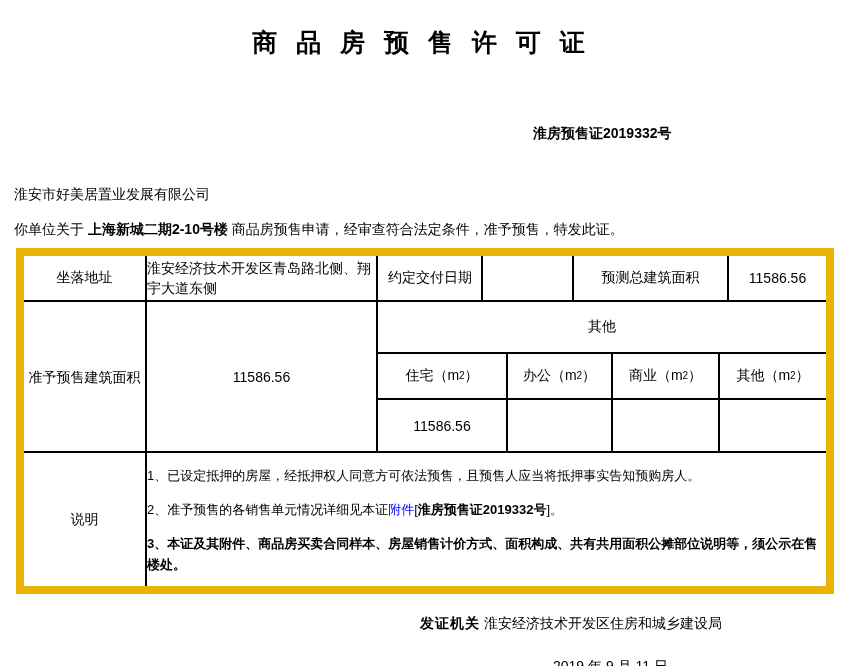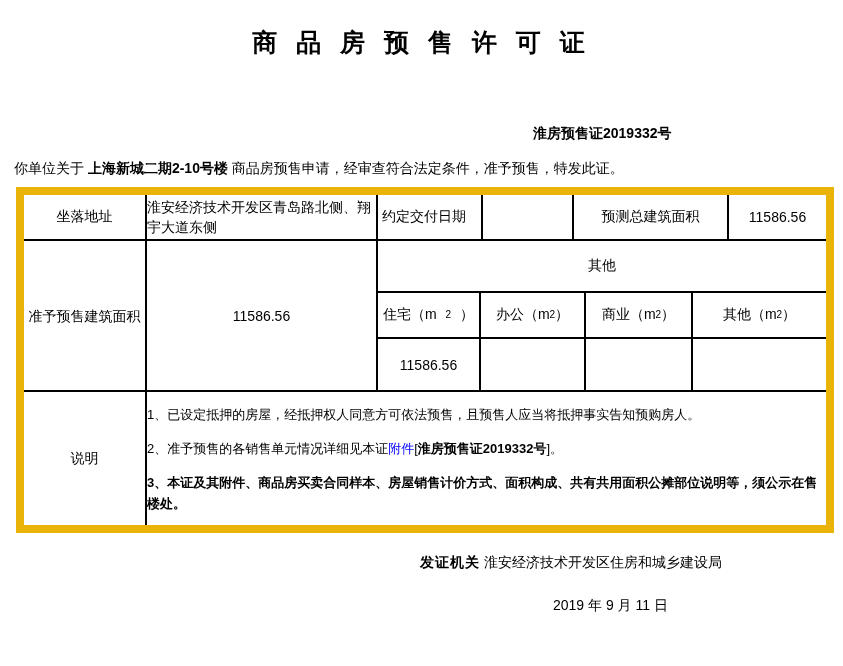--- a/index.html
+++ b/index.html
@@ -37,23 +37,23 @@
   .center { text-align: center; }
   .wraplabel { padding: 0 12px; line-height: 20px; }
   .addr { text-align: left; padding: 2px 3px; line-height: 20px; }
 
   .r1grid { display: flex; height: 44px; align-items: stretch; }
   .midgrid { display: flex; flex-direction: column; height: 149px; }
   .cell { display: flex; align-items: center; justify-content: center; }
   .bl { border-left: 2px solid #000000; }
   .bb { border-bottom: 2px solid #000000; }
   .w103 { width: 103px; } .w91 { width: 91px; } .w155 { width: 155px; }
-  .w112 { width: 101px; gap: 9px; } .w105 { width: 105px; } .w107 { width: 107px; }
+  .w112 { width: 128px; } .w105 { width: 105px; } .w107 { width: 107px; }
   .grow { flex: 1; }
-  .leftpad { justify-content: flex-start; padding-left: 4px; }
+  .leftpad { justify-content: flex-start; padding-left: 10px; }
   .other-row { height: 52px; }
   .unit-row { display: flex; flex: 1; align-items: stretch; }
   .unit-row.hdr { height: 46px; flex: none; }
   sup { font-size: 10px; line-height: 0; }
 
   td.notes-cell { vertical-align: top; padding: 7px 14px 4px 8px; }
   .notes-cell p { font-size: 13px; line-height: 21px; margin: 0 0 13px 0; text-align: left; }
   .notes-cell p:last-child { margin-bottom: 0; font-weight: bold; }
   a.link { color: #0000ff; text-decoration: none; cursor: pointer; }
 
@@ -63,20 +63,21 @@
 </style>
 </head>
 <body>
 
 <div>
 
   <div class="title">商 品 房 预 售 许 可 证</div>
 
   <div class="permit-no">淮房预售证2019332号</div>
 
+  <div class="company">淮安市好美居置业发展有限公司</div>
 
   <div class="statement">
     <span>你单位关于 </span><span class="b">上海新城二期2-10号楼</span><span> 商品房预售申请，经审查符合法定条件，准予预售，特发此证。</span>
   </div>
 
   <table class="permit-table">
     <tbody>
         <tr class="r1">
       <td class="c1 center">坐落地址</td>
       <td class="c2 addr">淮安经济技术开发区青岛路北侧、翔宇大道东侧</td>

